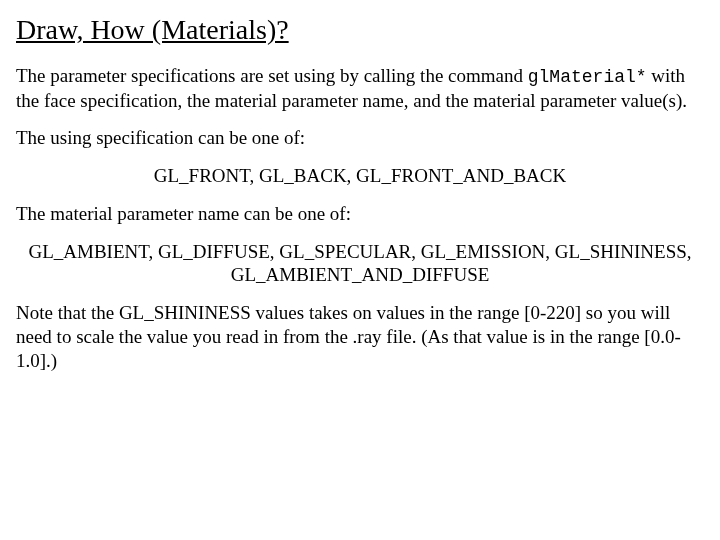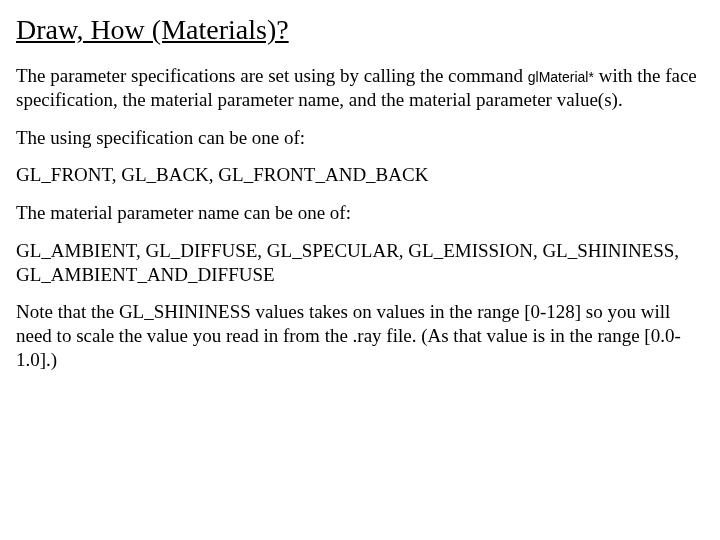--- a/index.html
+++ b/index.html
@@ -17,36 +17,37 @@
     font-weight: normal;
     margin: 2px 0 18px 0;
     text-decoration: underline;
   }
   p {
     font-size: 19px;
     line-height: 1.25;
     margin: 0 0 14px 0;
   }
   .indent {
+    text-align: center;
   }
   .sans {
-    font-family: Liberation Sans, sans-serif;
-    font-size: 14px;
+    font-family: Liberation Mono, monospace;
+    font-size: 18px;
   }
 </style>
 </head>
 <body>
 
 <h1>Draw, How (Materials)?</h1>
 
 <p>
   <span>The parameter specifications are set using by calling the command </span><span class="sans">glMaterial*</span><span> with the face specification, the material parameter name, and the material parameter value(s).</span>
 </p>
 
 <p>The using specification can be one of:</p>
 
 <p class="indent">GL_FRONT, GL_BACK, GL_FRONT_AND_BACK</p>
 
 <p>The material parameter name can be one of:</p>
 
 <p class="indent">GL_AMBIENT, GL_DIFFUSE, GL_SPECULAR, GL_EMISSION, GL_SHININESS, GL_AMBIENT_AND_DIFFUSE</p>
 
-<p>Note that the GL_SHININESS values takes on values in the range [0-128] so you will need to scale the value you read in from the .ray file. (As that value is in the range [0.0-1.0].)</p>
+<p>Note that the GL_SHININESS values takes on values in the range [0-220] so you will need to scale the value you read in from the .ray file. (As that value is in the range [0.0-1.0].)</p>
 
 </body></html>

